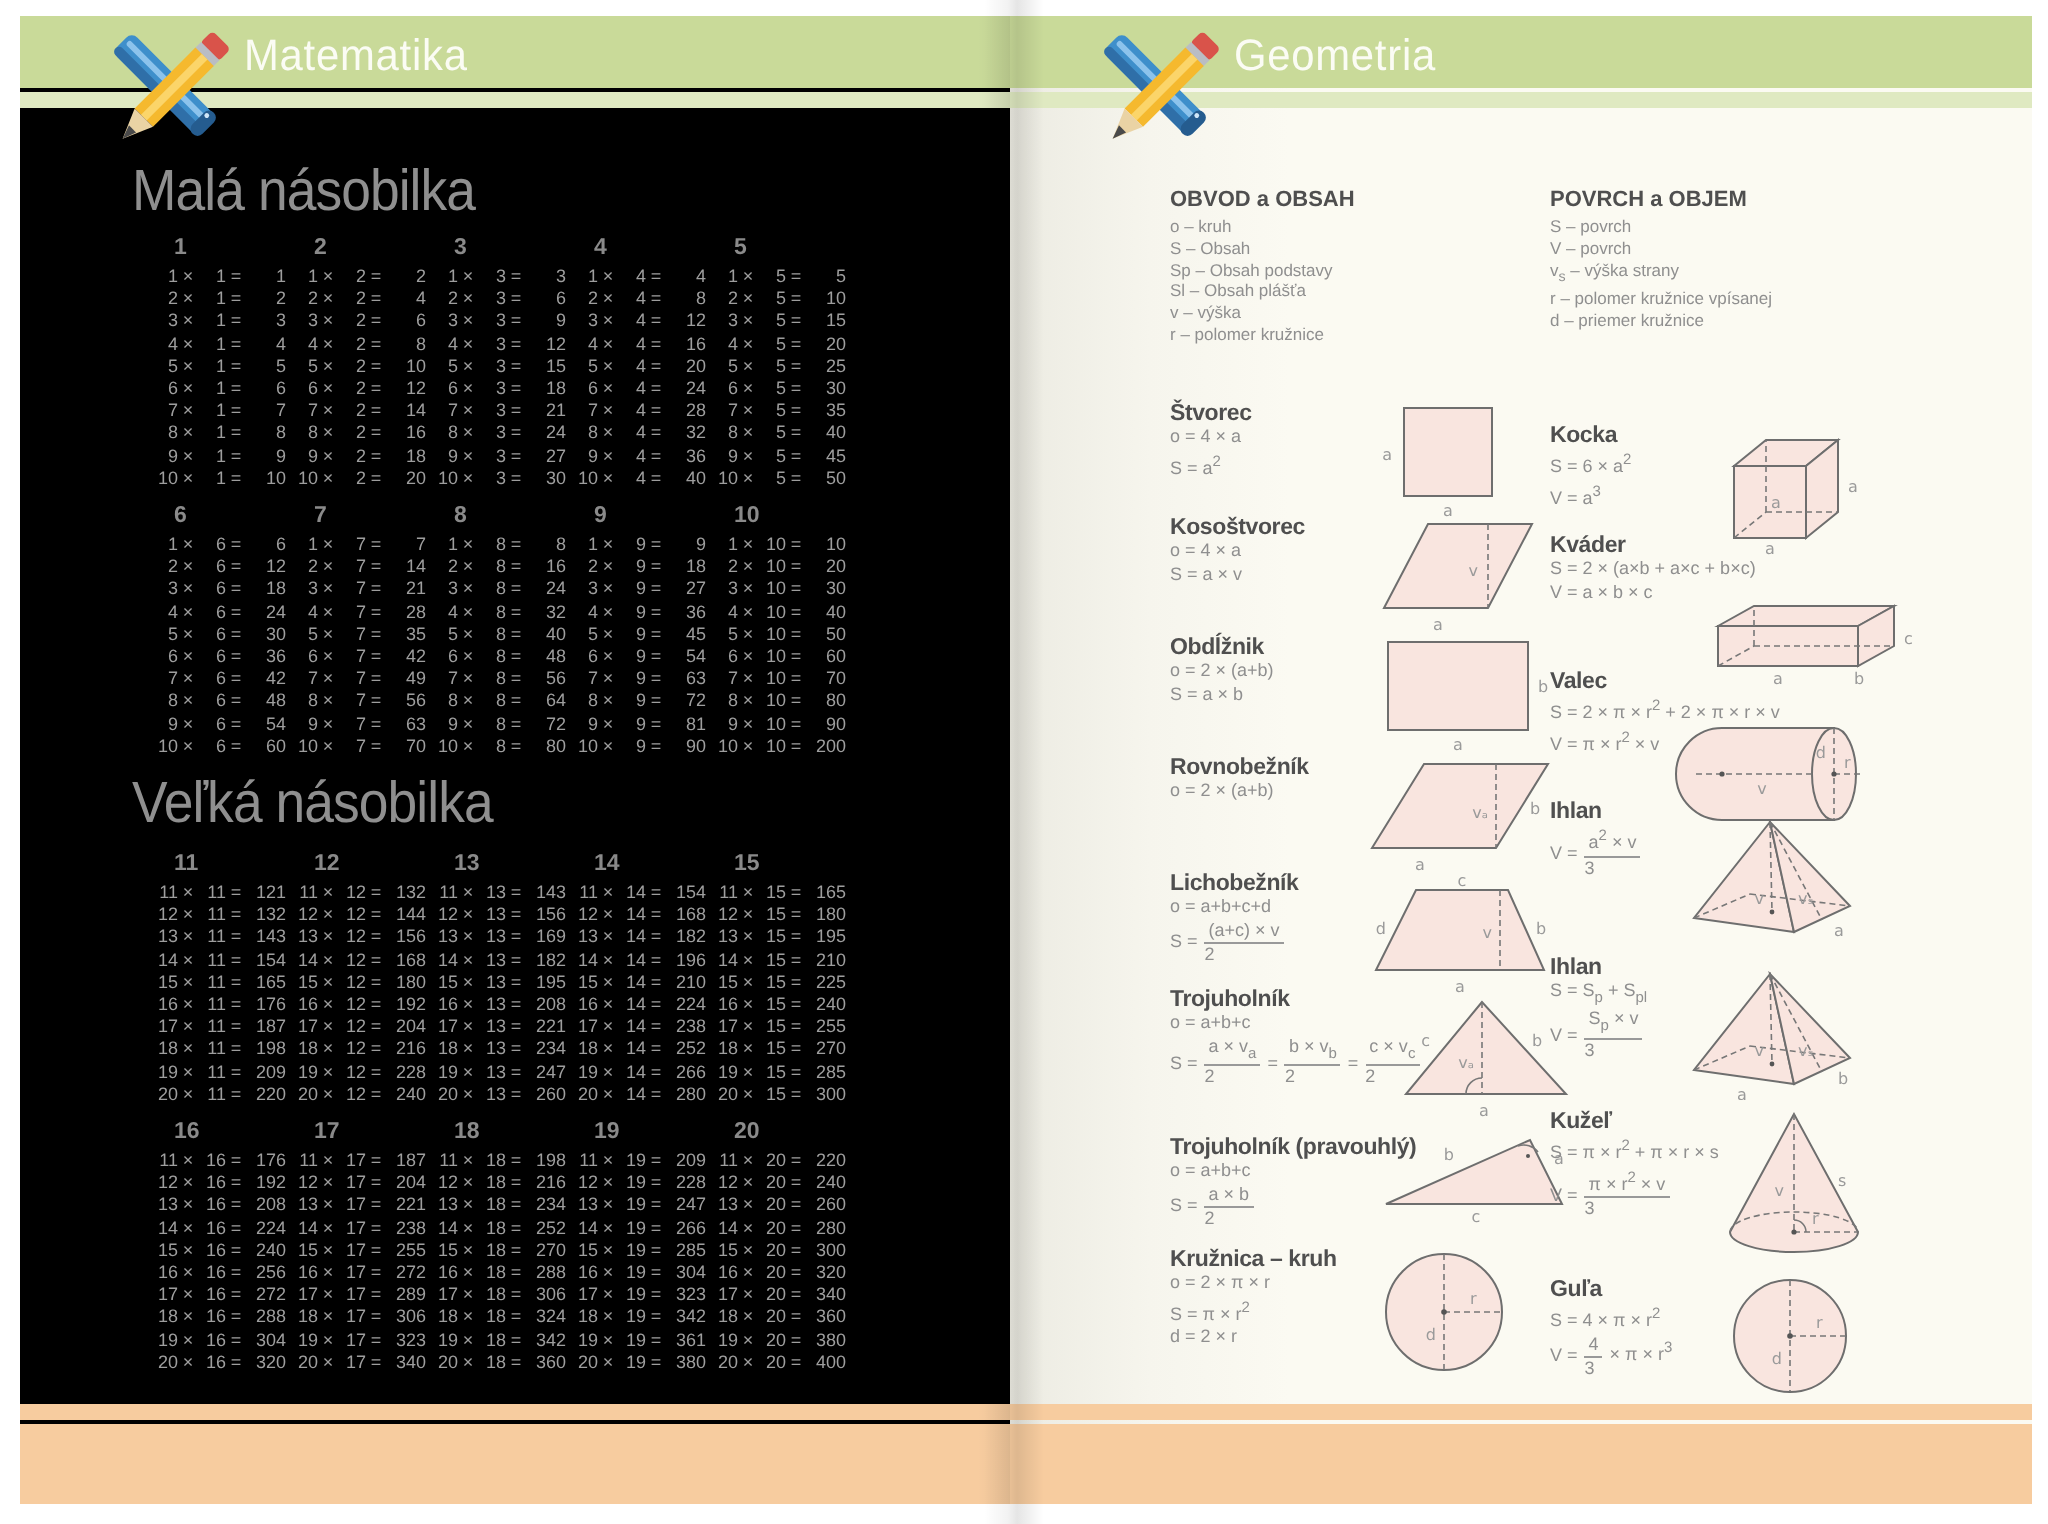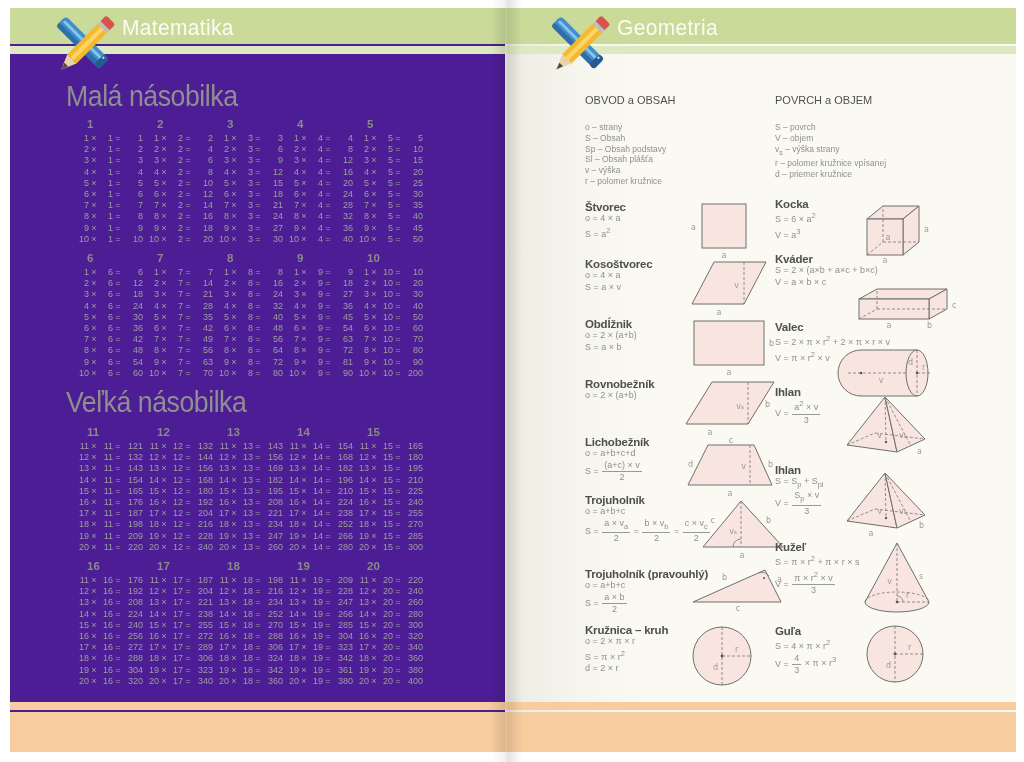--- a/index.html
+++ b/index.html
@@ -1,20 +1,20 @@
 <!DOCTYPE html>
 <html style="--band-green: #C9DA99; --strip-green: #DFE9C1; --band-peach: #F7CC9F; --fig-fill: #F9E5DF; --fig-stroke: #6E6E6E;"><head>
 <meta charset="utf-8">
 <style>
   html,body{margin:0;padding:0}
   body{width:1024px;height:762px;background:#ffffff;position:relative;
        font-family:"Liberation Sans",sans-serif;overflow:hidden}
   .sheet{position:absolute;inset:0}
   .page{position:absolute;top:8px;height:744px}
-  .page-left{left:10px;width:495px;background:#4c1d95}
+  .page-left{left:10px;width:495px;background:#000000}
   .page-left::after{content:'';position:absolute;right:0;top:0;bottom:0;width:16px;
        background:linear-gradient(90deg,rgba(0,0,0,0),rgba(0,0,0,0.06));pointer-events:none}
   .page-right{left:505px;width:511px;
        background:linear-gradient(90deg,#ECEBE2 0px,#F6F5ED 70px,#FBFAF2 140px)}
   .spine{position:absolute;left:492px;top:0;width:30px;height:762px;
        background:linear-gradient(90deg,rgba(0,0,0,0) 0%,rgba(0,0,0,0.05) 40%,rgba(0,0,0,0.10) 55%,rgba(0,0,0,0) 100%);
        pointer-events:none}
   .band-top{position:absolute;top:0;left:0;right:0;height:36px;background:var(--band-green,#C9DA99)}
   .strip-top{position:absolute;top:38px;left:0;right:0;height:8px;background:var(--strip-green,#DFE9C1)}
   .strip-bottom{position:absolute;bottom:42px;left:0;right:0;height:8px;background:var(--band-peach,#F7CC9F)}
@@ -31,29 +31,29 @@
   .mcol{width:70px}
   .mhead{font-size:11.5px;font-weight:bold;color:#8A8A8A;margin:0 0 3px 13px}
   .mrow{display:flex;font-size:9px;line-height:11.2px;color:#9E9E9E}
   .mrow span{display:block}
   .f1{width:15px;text-align:right}.op{width:10px;text-align:center}
   .f2{width:14px;text-align:right}.eq{width:10px;text-align:center}
   .pr{width:20px;text-align:right}
   
   .legend{position:absolute;left:80px;top:86px;display:flex}
   .legend-col{width:190px}
-  .legend-title{font-size:11px;font-weight:normal;color:#4F4F4F;margin-bottom:16px}
+  .legend-title{font-size:11px;font-weight:bold;color:#4F4F4F;margin-bottom:2px}
   .legend-item{font-size:8.5px;color:#8F8F8F;line-height:10.8px}
   .shapes{position:absolute}
   #shapes-left{left:80px;top:193px;width:235px}
-  #shapes-right{left:270px;top:190px;width:241px}
+  #shapes-right{left:270px;top:204px;width:241px}
   .shape{position:relative}
   .stitle{font-size:11.5px;font-weight:bold;color:#4F4F4F;white-space:nowrap;letter-spacing:-.2px}
   .sline{font-size:9px;color:#8F8F8F;line-height:11.5px;white-space:nowrap}
-  .frac{display:inline-block;vertical-align:-7px;text-align:center;margin:0 1px}
+  .frac{display:inline-block;vertical-align:-7px;margin:0 1px}
   .frac .num{display:block;border-bottom:1px solid #999;padding:0 2px}
   .frac .den{display:block}
   .sfig{position:absolute;left:91px;top:0}
   #shapes-right .sfig{left:80px}
   #shapes-left .shape:nth-child(1){height:57px}
   #shapes-left .shape:nth-child(2){height:60px}
   #shapes-left .shape:nth-child(3){height:60px}
   #shapes-left .shape:nth-child(4){height:58px}
   #shapes-left .shape:nth-child(5){height:58px}
   #shapes-left .shape:nth-child(6){height:74px}
@@ -1602,31 +1602,31 @@
       <rect x="35.5" y="15" width="4" height="43" fill="#FBD56A"></rect>
       <polygon points="31,58 44,58 37.5,73" fill="#EAD3A4"></polygon>
       <polygon points="35,66 40,66 37.5,73" fill="#4A4A4A"></polygon>
     </g>
   </svg></div>
     <div class="band-title">Geometria</div>
 
     <div class="legend">
       <div class="legend-col" id="legend-1">
           <div class="legend-title">OBVOD a OBSAH</div>
-          <div class="legend-item">o – strany</div>
+          <div class="legend-item">o – kruh</div>
           <div class="legend-item">S – Obsah</div>
           <div class="legend-item">Sp – Obsah podstavy</div>
           <div class="legend-item">Sl – Obsah plášťa</div>
           <div class="legend-item">v – výška</div>
           <div class="legend-item">r – polomer kružnice</div>
         </div>
       <div class="legend-col" id="legend-2">
           <div class="legend-title">POVRCH a OBJEM</div>
           <div class="legend-item">S – povrch</div>
-          <div class="legend-item">V – objem</div>
+          <div class="legend-item">V – povrch</div>
           <div class="legend-item">v<sub>s</sub> – výška strany</div>
           <div class="legend-item">r – polomer kružnice vpísanej</div>
           <div class="legend-item">d – priemer kružnice</div>
         </div>
     </div>
 
     <div class="shapes" id="shapes-left">
         <div class="shape">
           <div class="stext">
             <div class="stitle">Štvorec</div>

